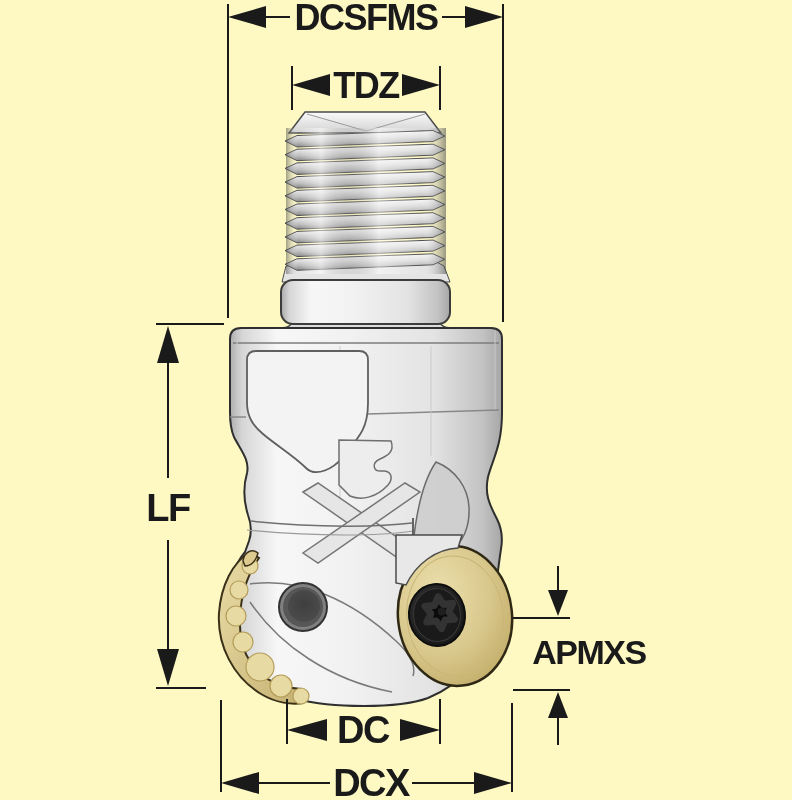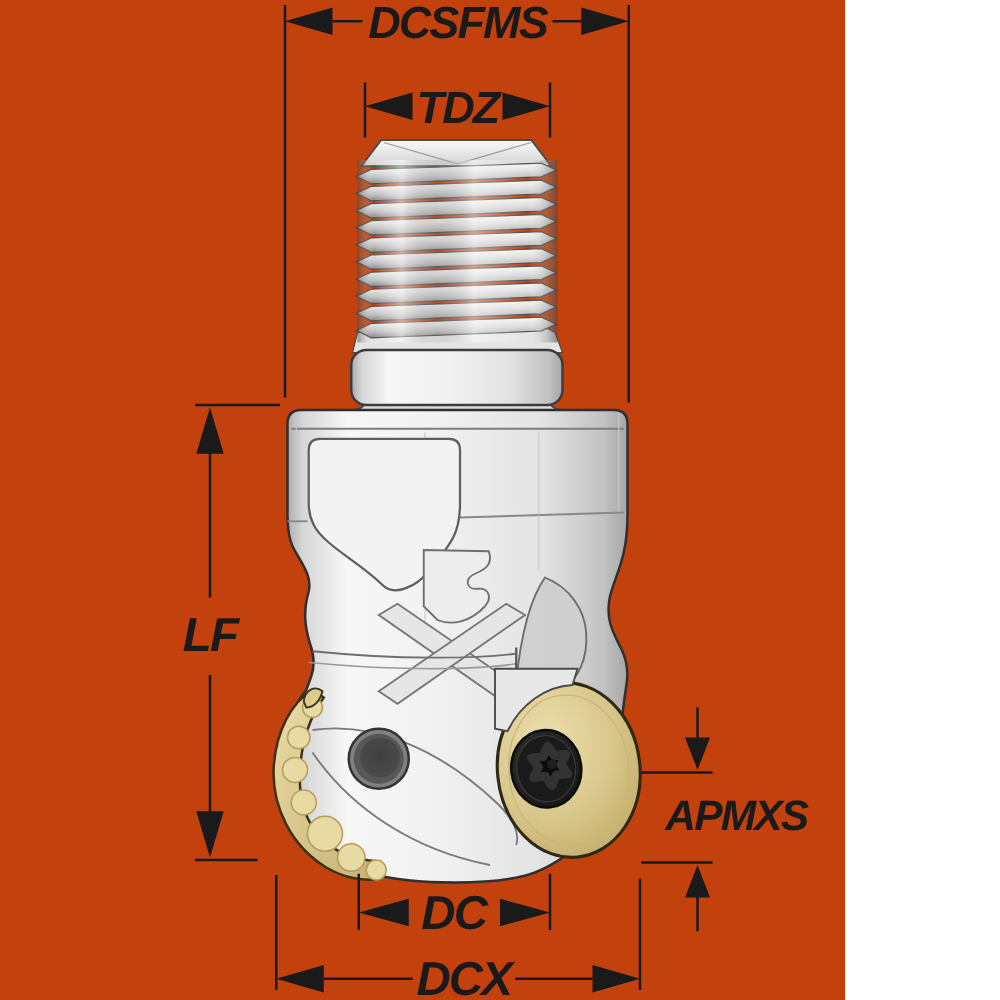--- a/index.html
+++ b/index.html
@@ -1,17 +1,17 @@
 <!DOCTYPE html>
 <html><head>
 <meta charset="utf-8">
 <style>
   html,body{margin:0;padding:0;background:#fff;}
-  .canvas{position:relative;width:676px;height:800px;background:#c2410c;overflow:hidden;
-          font-family:"Liberation Sans","DejaVu Sans",sans-serif;font-style:italic;}
+  .canvas{position:relative;width:792px;height:800px;background:#fef9c3;overflow:hidden;
+          font-family:"Liberation Sans","DejaVu Sans",sans-serif;}
   svg{position:absolute;left:0;top:0;}
   text.dim{font-family:"Liberation Sans","DejaVu Sans",sans-serif;font-weight:bold;
            letter-spacing:-1.5px;}
 </style>
 </head>
 <body>
 
 <div class="canvas">
 <svg width="800" height="800" viewBox="0 0 800 800">
   <defs>

